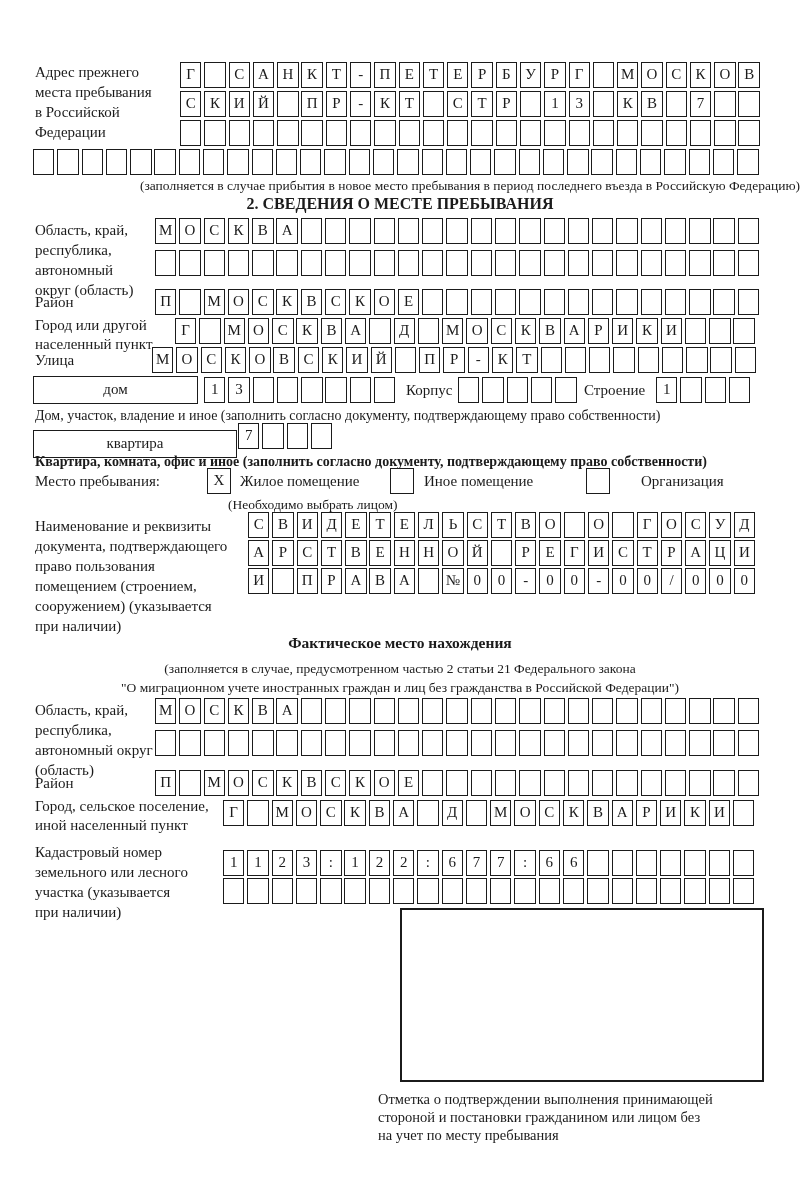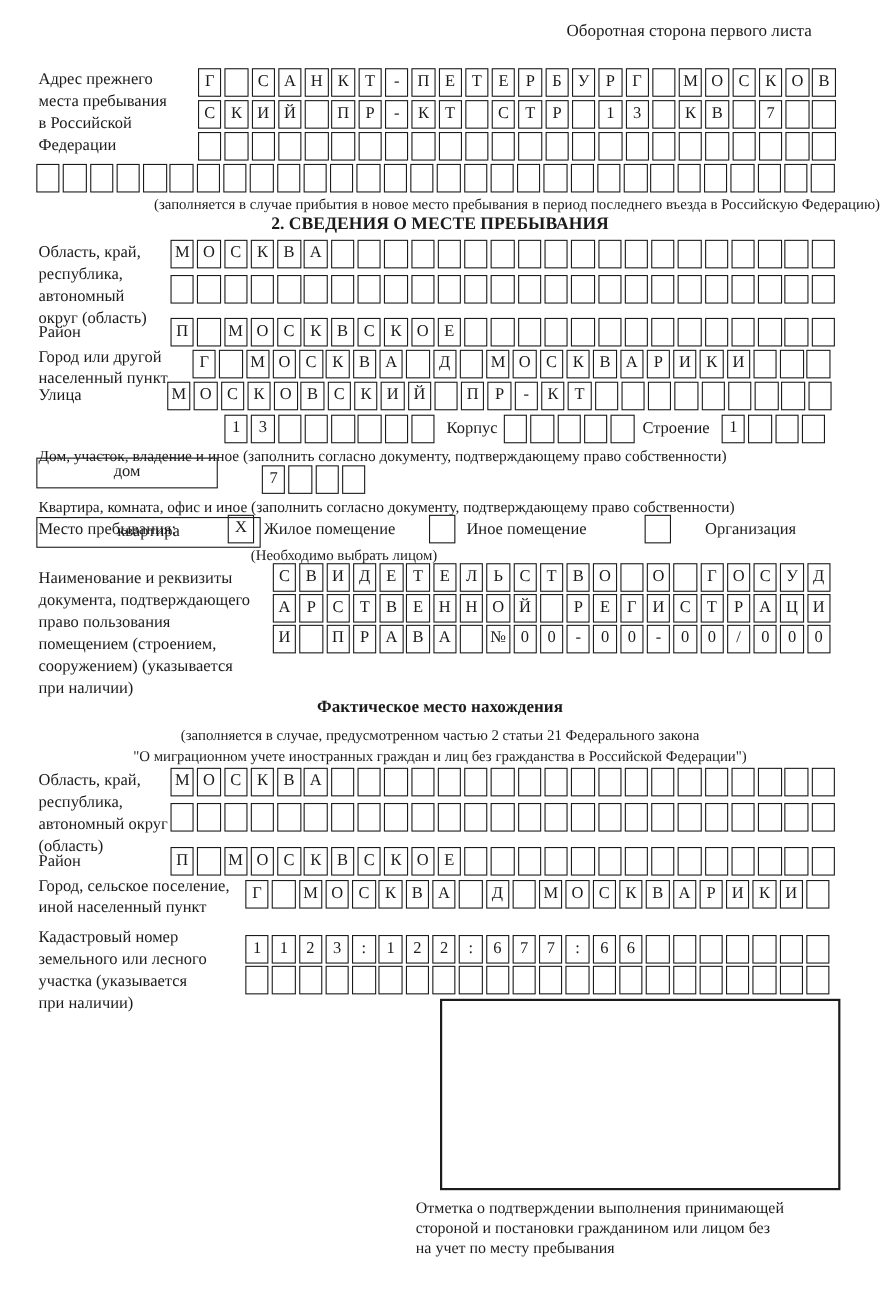--- a/index.html
+++ b/index.html
@@ -9,33 +9,32 @@
   .lbl{position:absolute;font-size:15px;line-height:20px;}
   .lbl div{white-space:nowrap;}
   .note{position:absolute;font-size:13.5px;line-height:17px;}
   .center{left:0;width:100%;text-align:center;}
   .title{position:absolute;font-size:16px;font-weight:bold;}
   .cells{position:absolute;white-space:nowrap;height:26px;}
   .cell{box-sizing:border-box;display:inline-block;width:21.4px;height:26px;
         border:1.8px solid #1b1b1b;margin-right:2.9px;font-size:15px;line-height:22px;
         text-align:center;vertical-align:top;}
   .widebox{box-sizing:border-box;position:absolute;border:1.8px solid #1b1b1b;height:28px;
-        text-align:center;font-size:15px;line-height:25px;margin-top:40px;}
+        text-align:center;font-size:15px;line-height:25px;}
   .chk{box-sizing:border-box;position:absolute;width:24px;height:26px;border:1.8px solid #1b1b1b;
         text-align:center;font-size:15px;line-height:22px;font-weight:normal;}
   .inline-lbl{position:absolute;font-size:15px;line-height:20px;white-space:nowrap;}
   .bigbox{box-sizing:border-box;position:absolute;border:2px solid #1b1b1b;background:#ffffff;}
   .caption{position:absolute;font-size:14.5px;line-height:18px;}
 </style>
 </head>
 <body>
 
 <div class="page">
 
-  <div class="abs" style="top:20px;right:62px;font-size:15.5px;">Оборотная сторона первого листа</div>
 
   <div class="lbl" style="left:35px;top:62px;">
     <div>Адрес прежнего</div>
     <div>места пребывания</div>
     <div>в Российской</div>
     <div>Федерации</div>
   </div>
   <div class="cells" style="left:180px;top:62px;"><span class="cell">Г</span><span class="cell"></span><span class="cell">С</span><span class="cell">А</span><span class="cell">Н</span><span class="cell">К</span><span class="cell">Т</span><span class="cell">-</span><span class="cell">П</span><span class="cell">Е</span><span class="cell">Т</span><span class="cell">Е</span><span class="cell">Р</span><span class="cell">Б</span><span class="cell">У</span><span class="cell">Р</span><span class="cell">Г</span><span class="cell"></span><span class="cell">М</span><span class="cell">О</span><span class="cell">С</span><span class="cell">К</span><span class="cell">О</span><span class="cell">В</span></div>
   <div class="cells" style="left:180px;top:91px;"><span class="cell">С</span><span class="cell">К</span><span class="cell">И</span><span class="cell">Й</span><span class="cell"></span><span class="cell">П</span><span class="cell">Р</span><span class="cell">-</span><span class="cell">К</span><span class="cell">Т</span><span class="cell"></span><span class="cell">С</span><span class="cell">Т</span><span class="cell">Р</span><span class="cell"></span><span class="cell">1</span><span class="cell">3</span><span class="cell"></span><span class="cell">К</span><span class="cell">В</span><span class="cell"></span><span class="cell">7</span><span class="cell"></span><span class="cell"></span></div>
   <div class="cells" style="left:180px;top:120px;"><span class="cell"></span><span class="cell"></span><span class="cell"></span><span class="cell"></span><span class="cell"></span><span class="cell"></span><span class="cell"></span><span class="cell"></span><span class="cell"></span><span class="cell"></span><span class="cell"></span><span class="cell"></span><span class="cell"></span><span class="cell"></span><span class="cell"></span><span class="cell"></span><span class="cell"></span><span class="cell"></span><span class="cell"></span><span class="cell"></span><span class="cell"></span><span class="cell"></span><span class="cell"></span><span class="cell"></span></div>
@@ -68,21 +67,21 @@
   <div class="widebox" style="left:33px;top:376px;width:165px;">дом</div>
   <div class="cells" style="left:204px;top:377px;"><span class="cell">1</span><span class="cell">3</span><span class="cell"></span><span class="cell"></span><span class="cell"></span><span class="cell"></span><span class="cell"></span><span class="cell"></span></div>
   <div class="inline-lbl" style="left:406px;top:380px;">Корпус</div>
   <div class="cells" style="left:458px;top:377px;"><span class="cell"></span><span class="cell"></span><span class="cell"></span><span class="cell"></span><span class="cell"></span></div>
   <div class="inline-lbl" style="left:584px;top:380px;">Строение</div>
   <div class="cells" style="left:656px;top:377px;"><span class="cell">1</span><span class="cell"></span><span class="cell"></span><span class="cell"></span></div>
   <div class="note" style="left:35px;top:407px;font-size:14px;">Дом, участок, владение и иное (заполнить согласно документу, подтверждающему право собственности)</div>
 
   <div class="widebox" style="left:33px;top:430px;width:204px;">квартира</div>
   <div class="cells" style="left:238px;top:423px;"><span class="cell">7</span><span class="cell"></span><span class="cell"></span><span class="cell"></span></div>
-  <div class="note" style="left:35px;top:453px;font-size:14px;">Квартира, комната, офис и иное (заполнить согласно документу, подтверждающему право собственности)</div>
+  <div class="note" style="left:35px;top:453px;font-size:14px;font-weight:bold;">Квартира, комната, офис и иное (заполнить согласно документу, подтверждающему право собственности)</div>
 
   <div class="inline-lbl" style="left:35px;top:471px;">Место пребывания:</div>
   <span class="chk" style="left:207px;top:468px;">X</span>
   <div class="inline-lbl" style="left:240px;top:471px;">Жилое помещение</div>
   <span class="chk" style="left:390px;top:468px;"></span>
   <div class="inline-lbl" style="left:424px;top:471px;">Иное помещение</div>
   <span class="chk" style="left:586px;top:468px;"></span>
   <div class="inline-lbl" style="left:641px;top:471px;">Организация</div>
   <div class="note" style="left:228px;top:496px;">(Необходимо выбрать лицом)</div>
 

